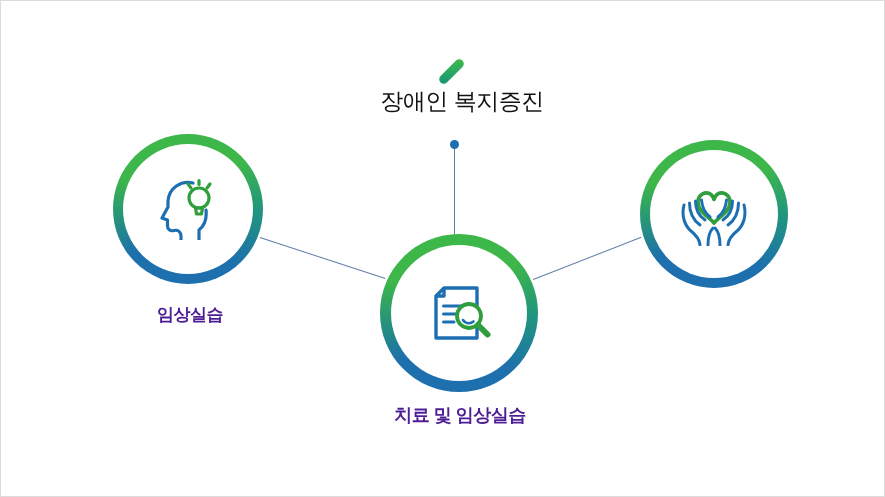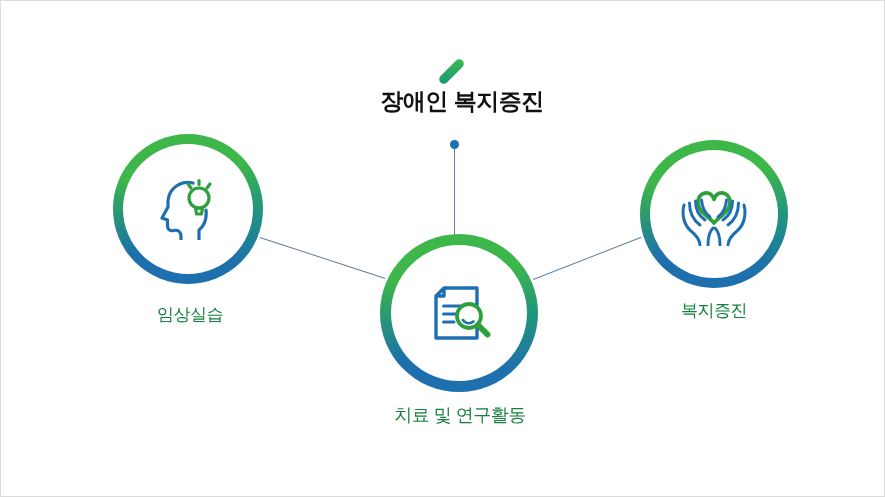--- a/index.html
+++ b/index.html
@@ -23,21 +23,21 @@
     left: 435px; top: 66px;
     width: 31px; height: 9px;
     border-radius: 5px;
     background: linear-gradient(45deg, #15947a, #41bc49);
     transform: rotate(-45deg);
   }
   .title {
     left: 311px; top: 85px; width: 300px;
     text-align: center;
     font-size: 23px;
-    font-weight: bold;
+    font-weight: normal;
     color: #101114;
     letter-spacing: -0.5px;
   }
   .dot {
     left: 449px; top: 139px;
     width: 9px; height: 9px;
     border-radius: 50%;
     background: #1d6fb0;
   }
   .v-conn {
@@ -67,23 +67,23 @@
     display: flex; align-items: center; justify-content: center;
   }
   .node-left   { left: 112px; top: 133px; width: 150px; height: 150px; }
   .node-left   .ring-inner { width: 130px; height: 130px; }
   .node-center { left: 379px; top: 233px; width: 158px; height: 158px; }
   .node-center .ring-inner { width: 136px; height: 136px; }
   .node-right  { left: 639px; top: 139px; width: 148px; height: 148px; }
   .node-right  .ring-inner { width: 128px; height: 128px; }
 
   .label {
-    font-weight: normal;
+    font-weight: bold;
     font-size: 17px;
-    color: #15803d;
+    color: #4c1d95;
     text-align: center;
     letter-spacing: -0.5px;
   }
   .label-left   { left: 89px;  top: 302px; width: 200px; }
   .label-center { left: 339px; top: 402px; width: 240px; font-size: 18px; }
   .label-right  { left: 613px; top: 299px; width: 200px; line-height: 22px; }
 </style>
 </head>
 <body>
 
@@ -151,18 +151,17 @@
           <path d="M11.5 21 C11.5 30 15 38 22 43"></path>
           <path d="M17.5 19 C17.5 27 21 34 27 38"></path>
           <path d="M23.5 18 C24 25 27 31 32 35"></path>
           <path d="M30 63 C30 55 31 50 35 46"></path>
         </g>
       </svg>
     </div>
   </div>
 
   <div class="abs label label-left">임상실습</div>
-  <div class="abs label label-center">치료 및 연구활동</div>
+  <div class="abs label label-center">치료 및 임상실습</div>
   <div class="abs label label-right">
-    <div>복지증진</div>
   </div>
 
 </div>
 
 </body></html>

